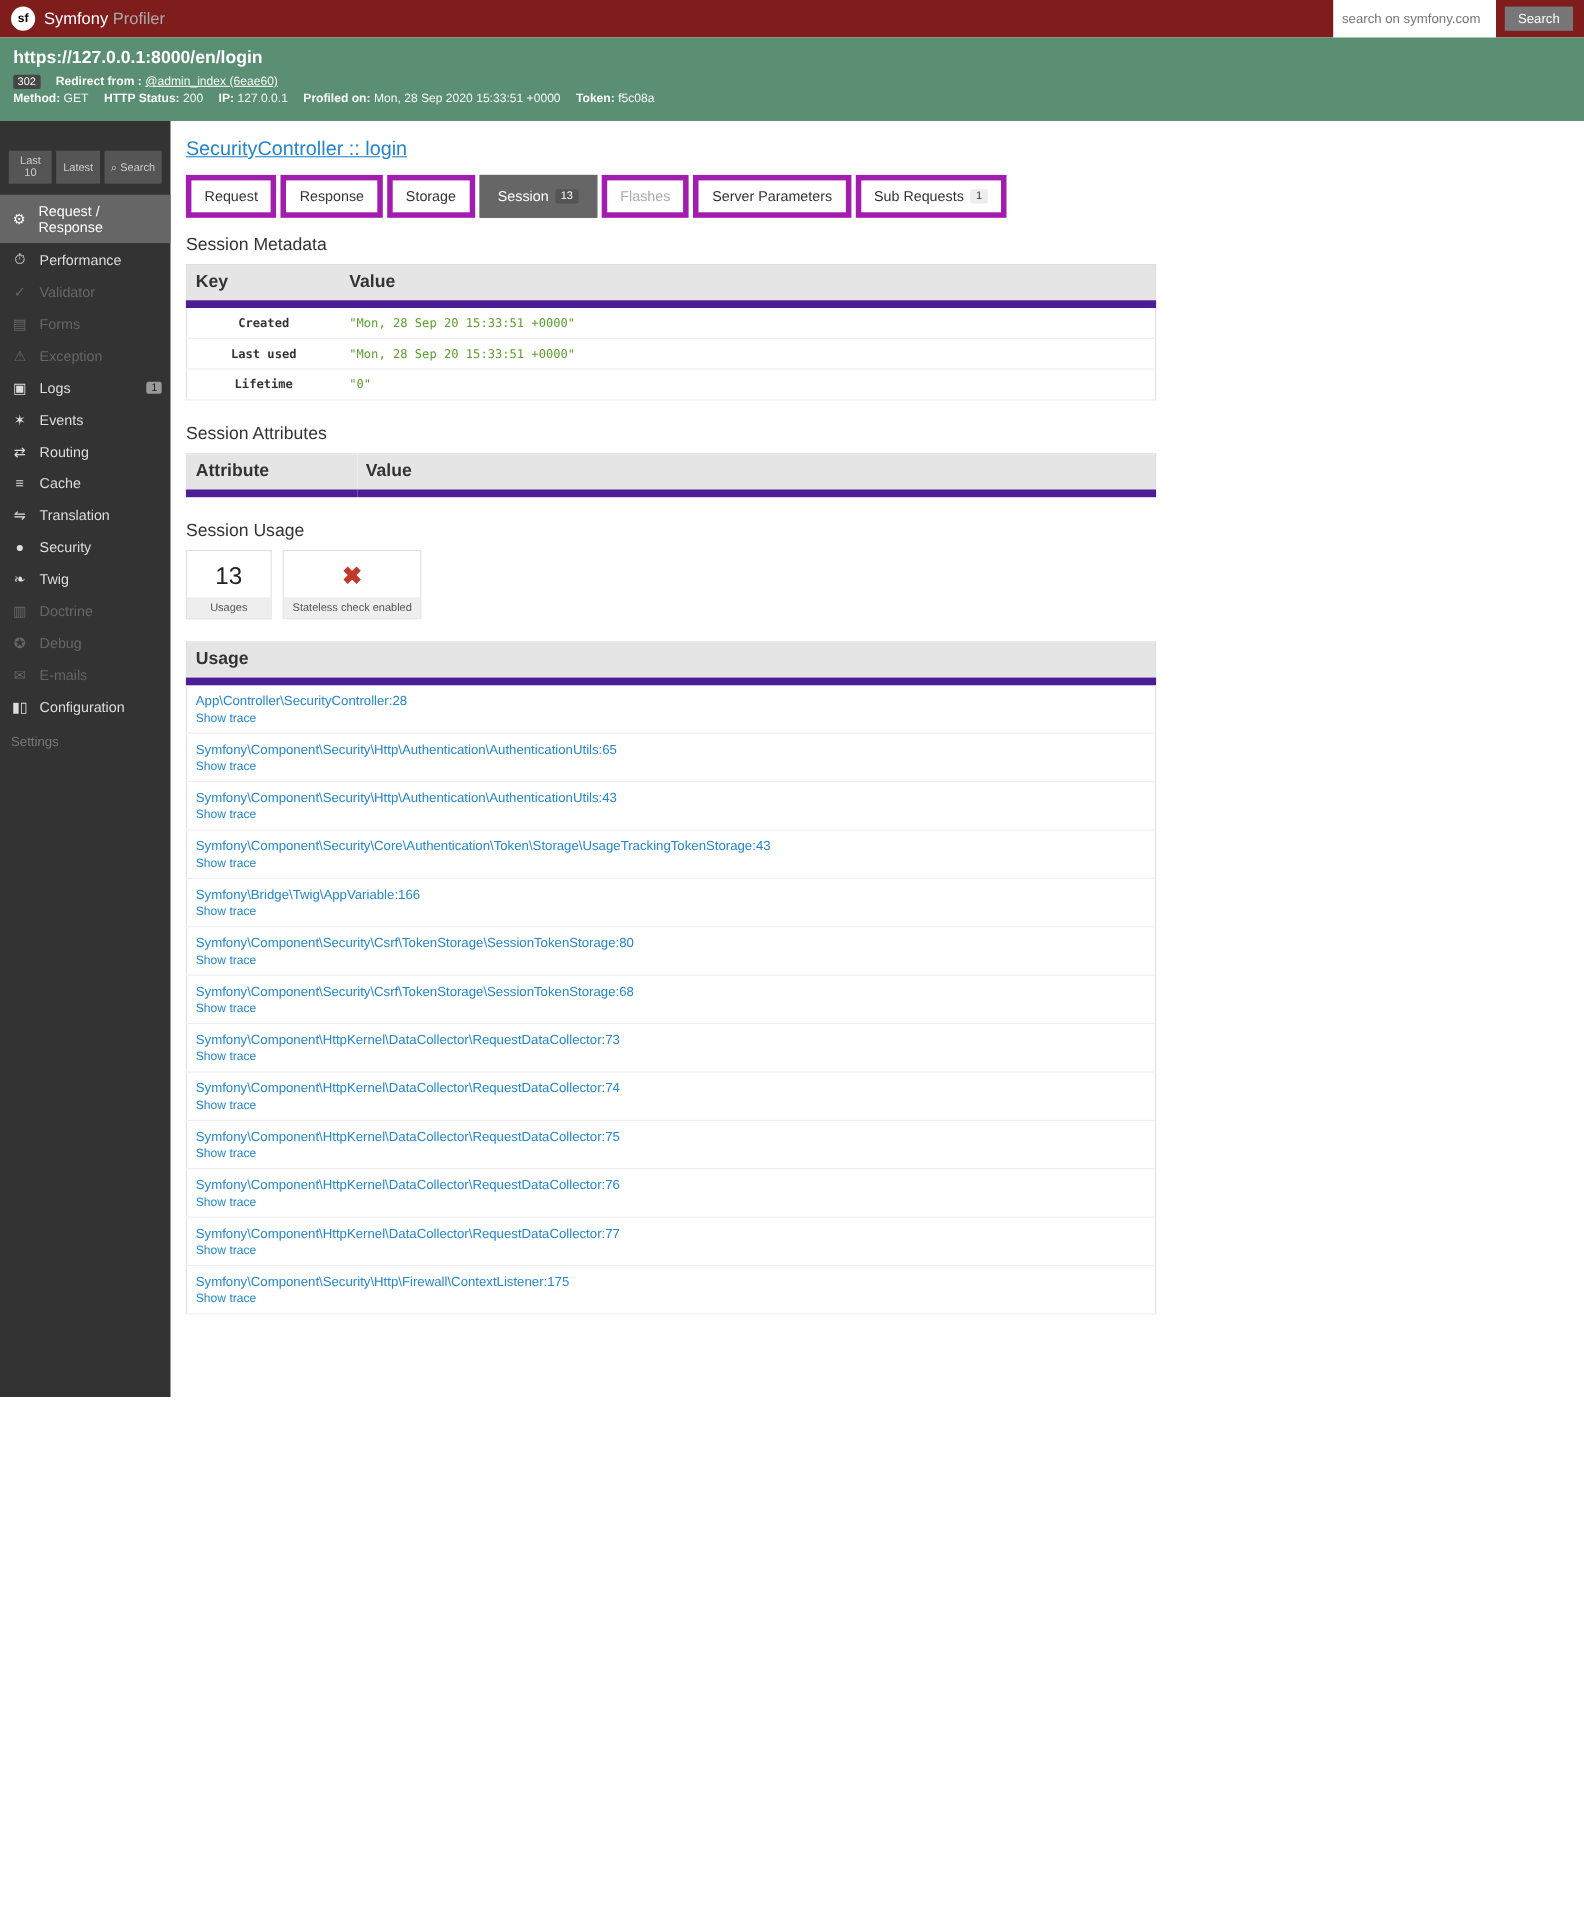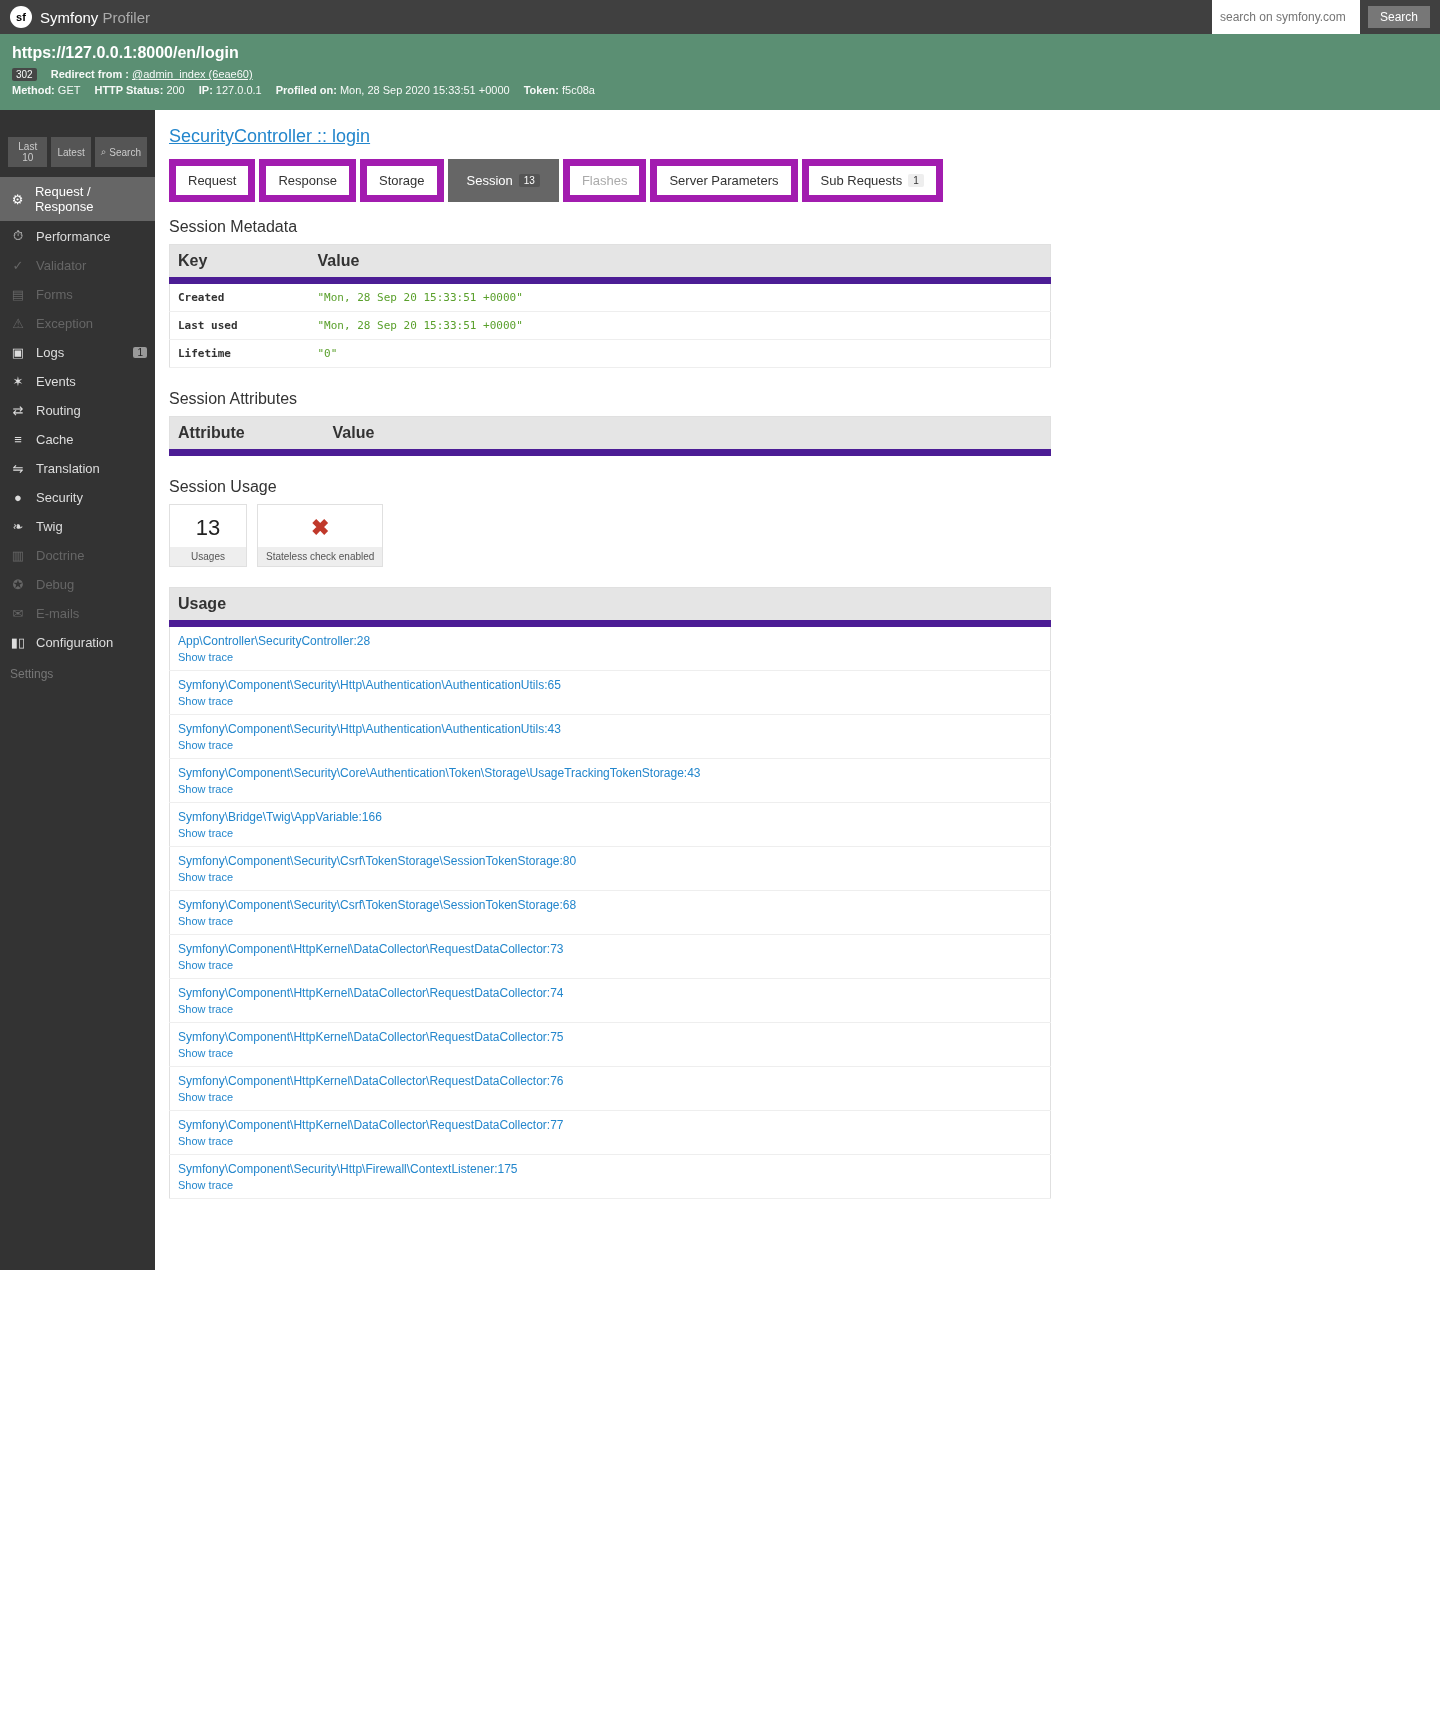--- a/index.html
+++ b/index.html
@@ -1,17 +1,17 @@
 <!DOCTYPE html>
 <html><head>
 <meta charset="utf-8">
 <style>
 * { margin: 0; padding: 0; box-sizing: border-box; }
 body { font-family: -apple-system, BlinkMacSystemFont, "Segoe UI", Helvetica, Arial, sans-serif; font-size: 13px; color: #333; background: #fff; }
-.header { background: #404040; height: 34px; display: flex; align-items: center; padding: 0 10px; }
+.header { background: #7f1d1d; height: 34px; display: flex; align-items: center; padding: 0 10px; }
 .sf-logo { width: 22px; height: 22px; border-radius: 50%; background: #fff; color:#000; display:flex;align-items:center;justify-content:center;font-weight:bold;font-size:11px; margin-right:8px;}
 .header-title { color:#fff; font-size:15px;}
 .header-title .light { color:#aaa; font-weight:300; }
 .header-spacer { flex:1; }
 .header-search { background:#fff; border:none; padding:4px 8px; width:148px; height:34px; font-size:12px;}
 .header-search-btn { background:#777; color:#fff; border:none; padding:4px 12px; height:22px; font-size:12px; margin-left:8px; cursor:pointer;}
 .summary { background:#5b8f73; padding:10px 12px; color:#fff; }
 .summary-url { font-size:16px; font-weight:600; margin-bottom:6px; }
 .summary-row { font-size:11px; display:flex; flex-wrap:wrap; gap:14px; align-items:center; opacity:0.95; margin-bottom:4px;}
 .status-badge { background:#444; padding:1px 4px; border-radius:2px; font-size:10px; color:#fff;}
@@ -24,30 +24,30 @@
 .menu { list-style:none; margin-top:4px; }
 .menu li { display:flex; align-items:center; padding:7px 10px; color:#ddd; font-size:13px; cursor:pointer; position:relative;}
 .menu li.disabled { color:#666; cursor:default;}
 .menu li.selected { background:#666; color:#fff;}
 .menu li .ic { width:16px; margin-right:10px; font-size:13px; display:inline-flex; justify-content:center;}
 .menu li .cnt { position:absolute; right:8px; background:#999; color:#222; font-size:10px; padding:0 4px; border-radius:2px;}
 .settings-link { padding:10px 10px; color:#777; font-size:12px; cursor:pointer; }
 .content { padding:14px 24px 30px 14px; flex:1; max-width:920px;}
 h2.title a { color:#2386cc; text-decoration:underline; font-size:18px; font-weight:500;}
 .tabs { display:flex; margin:12px 0 16px; }
-.tabs .tab { border:7px solid #a21caf; padding:7px 12px; font-size:13px; background:#fff; cursor:pointer; margin-right:4px; display:flex; align-items:center; gap:6px;}
+.tabs .tab { border:5px solid #a21caf; padding:7px 12px; font-size:13px; background:#fff; cursor:pointer; margin-right:4px; display:flex; align-items:center; gap:6px;}
 .tabs .tab.active { background:#666; color:#fff; border-color:#666;}
 .tabs .tab.disabled { color:#aaa; }
 .tabs .tab .badge { background:#555; color:#fff; font-size:10px; padding:1px 5px; border-radius:2px;}
 .tabs .tab.light .badge { background:#eee; color:#333;}
 h3 { font-size:16px; font-weight:500; margin:6px 0 8px; }
 table { width:100%; border-collapse:collapse; border:1px solid #e0e0e0; margin-bottom:22px; background:#fff;}
 thead th { background:#e5e5e5; text-align:left; padding:7px 8px; font-size:16px; font-weight:600; border-bottom:7px solid #4c1d95;}
 tbody td, tbody th { padding:7px 8px; border-bottom:1px solid #eee; font-size:12px; vertical-align:top;}
-tbody th { font-weight:600; text-align:left; font-family: "SFMono-Regular", Menlo, monospace; font-size:11px;}
+tbody th { font-weight:600; text-align:center; font-family: "SFMono-Regular", Menlo, monospace; font-size:11px;}
 .mono-green { color:#5aa02c; font-family: "SFMono-Regular", Menlo, monospace; font-size:11px;}
 .metrics { display:flex; gap:10px; margin-bottom:20px;}
 .metric { border:1px solid #e0e0e0; text-align:center; min-width:78px;}
 .metric .big { font-size:22px; padding:10px 16px 6px; font-weight:400; color:#222;}
 .metric .big.red { color:#c0392b; font-weight:bold;}
 .metric .lbl { background:#eee; font-size:10px; padding:4px 8px; color:#555;}
 .usage-row td { font-size:12px;}
 .usage-row .loc { color:#2386cc; cursor:pointer; }
 .usage-row .trace { color:#2386cc; font-size:11px; display:block; margin-top:3px; cursor:pointer;}
 </style>

